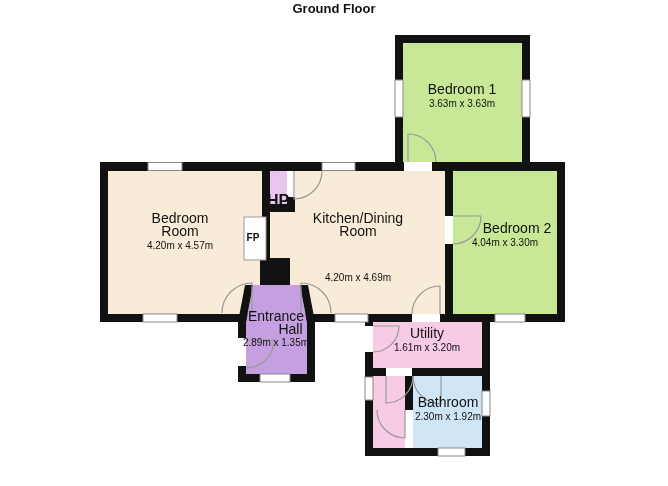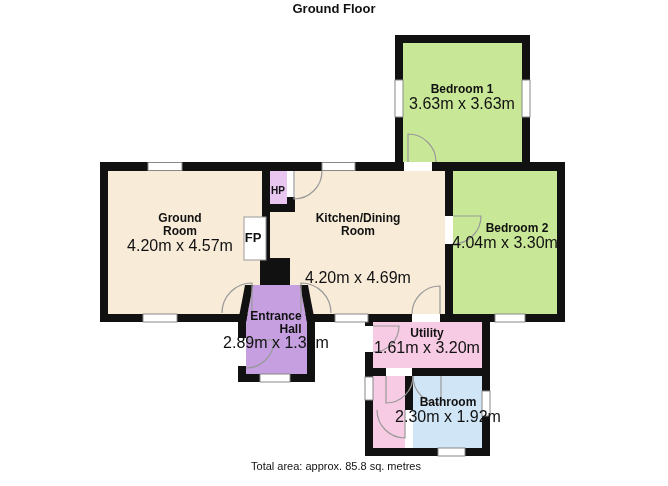--- a/index.html
+++ b/index.html
@@ -24,24 +24,24 @@
   .arc{fill:none;stroke:#999999;stroke-width:1.2;}
   .label{
     position:absolute;
     transform:translateX(-50%);
     white-space:nowrap;
     color:#111;
     text-align:center;
     line-height:13px;
   }
   .title-text{font-size:13px;font-weight:bold;}
-  .room-name{font-size:12px;font-weight:bold;}
-  .room-dims{font-size:16px;}
-  .tag{font-size:10px;font-weight:bold;}
-  .tag-small{font-size:13px;font-weight:bold;}
+  .room-name{font-size:14px;font-weight:normal;}
+  .room-dims{font-size:10px;}
+  .tag{font-size:16px;font-weight:bold;margin-top:10px;}
+  .tag-small{font-size:10px;font-weight:bold;}
   .footer-text{font-size:11px;}
 </style>
 </head>
 <body>
 
 <div id="plan">
 
   <svg width="668" height="486" viewBox="0 0 668 486">
 
     <rect class="cream" x="100" y="162" width="353" height="160"></rect>
@@ -108,29 +108,28 @@
     <path class="arc" d="M252,313 V283 A30,30 0 0 0 222,313"></path>
     <path class="arc" d="M301,313 V283 A30,30 0 0 1 331,313"></path>
     <path class="arc" d="M246,340 H274 A28,28 0 0 1 246,368"></path>
     <path class="arc" d="M373,326 H399 A26,26 0 0 1 373,352"></path>
     <path class="arc" d="M386,376 V403 A27,27 0 0 0 413,376"></path>
     <path class="arc" d="M441,376 V404 A28,28 0 0 1 413,376"></path>
     <path class="arc" d="M405,410 V438 A28,28 0 0 1 377,410"></path>
   </svg>
 
   <div class="label title-text" style="left:334px;top:2px;">Ground Floor</div>
-  <div class="label footer-text" style="left:336px;top:460px;">Total area: approx. 85.8 sq. metres</div>
 
   <div class="label room-name" style="left:462px;top:83px;">Bedroom 1</div>
   <div class="label room-dims" style="left:462px;top:97px;">3.63m x 3.63m</div>
 
   <div class="label room-name" style="left:505px;top:222px;padding-left:24px;">Bedroom 2</div>
   <div class="label room-dims" style="left:505px;top:236px;">4.04m x 3.30m</div>
 
-  <div class="label room-name" style="left:180px;top:212px;">Ground</div>
+  <div class="label room-name" style="left:180px;top:212px;">Bedroom</div>
   <div class="label room-name" style="left:180px;top:225px;">Room</div>
   <div class="label room-dims" style="left:180px;top:239px;">4.20m x 4.57m</div>
 
   <div class="label room-name" style="left:358px;top:212px;">Kitchen/Dining</div>
   <div class="label room-name" style="left:358px;top:225px;">Room</div>
   <div class="label room-dims" style="left:358px;top:239px;margin-top:32px;">4.20m x 4.69m</div>
 
   <div class="label room-name" style="left:276px;top:310px;">Entrance</div>
   <div class="label room-name" style="left:276px;top:323px;padding-left:29px;">Hall</div>
   <div class="label room-dims" style="left:276px;top:336px;">2.89m x 1.35m</div>

